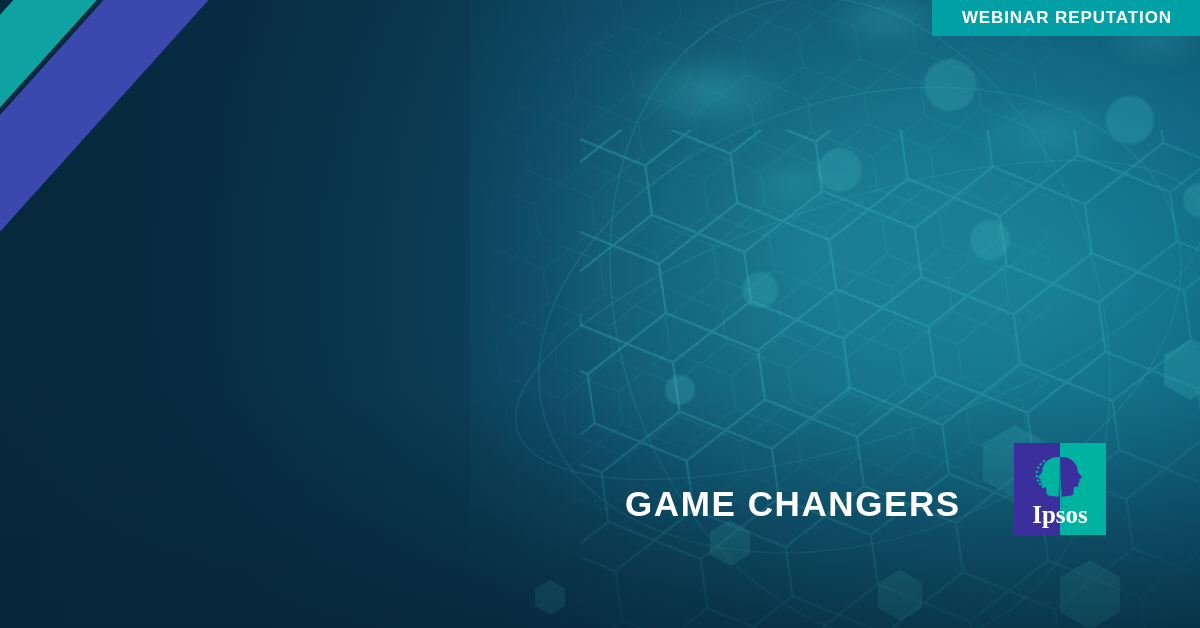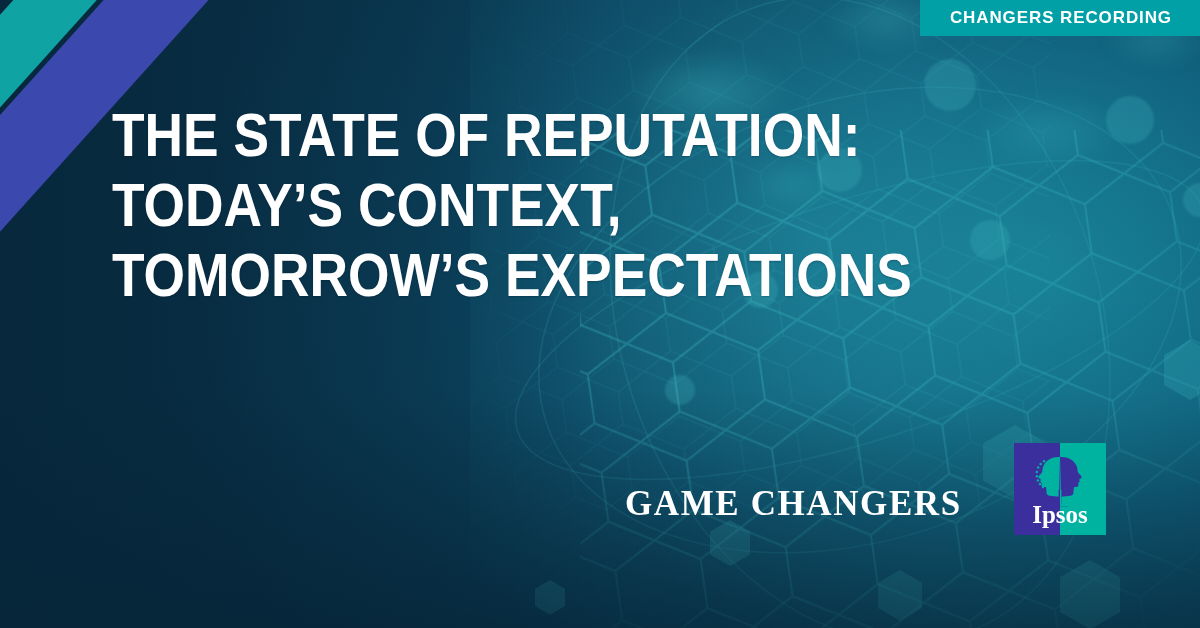--- a/index.html
+++ b/index.html
@@ -132,21 +132,20 @@
   }
   .game-changers {
     position:absolute;
     left:625px; top:484px;
     color:#ffffff;
     font-size:35px;
     font-weight:bold;
     letter-spacing:1.6px;
     z-index:6;
     white-space:nowrap;
-    font-family:Liberation Serif, serif;
   }
 
   
   .ipsos-logo {
     position:absolute;
     left:1014px; top:443px;
     width:92px; height:112px;
     z-index:6;
   }
 </style>
@@ -227,28 +226,23 @@
   </div>
 
   <div class="globe-glow"></div>
   <div class="globe-blur-top"></div>
   <div class="bg-vignette"></div>
 
   <div class="stripe stripe-teal"></div>
   <div class="stripe stripe-blue"></div>
 
   <div class="badge">
-    <span class="badge-label">CHANGERS RECORDING</span>
+    <span class="badge-label">WEBINAR REPUTATION</span>
   </div>
 
-  <div class="headline">
-    <span class="headline-line">THE STATE OF REPUTATION:</span>
-    <span class="headline-line">TODAY’S CONTEXT,</span>
-    <span class="headline-line">TOMORROW’S EXPECTATIONS</span>
-  </div>
 
 
   <div class="game-changers">GAME CHANGERS</div>
 
   <div class="ipsos-logo">
     <svg viewBox="0 0 92 92" width="92" height="92" aria-hidden="true">
 
       <rect x="0" y="0" width="46" height="92" fill="#3b2f9e"></rect>
 
       <rect x="46" y="0" width="46" height="92" fill="#00b2a0"></rect>

